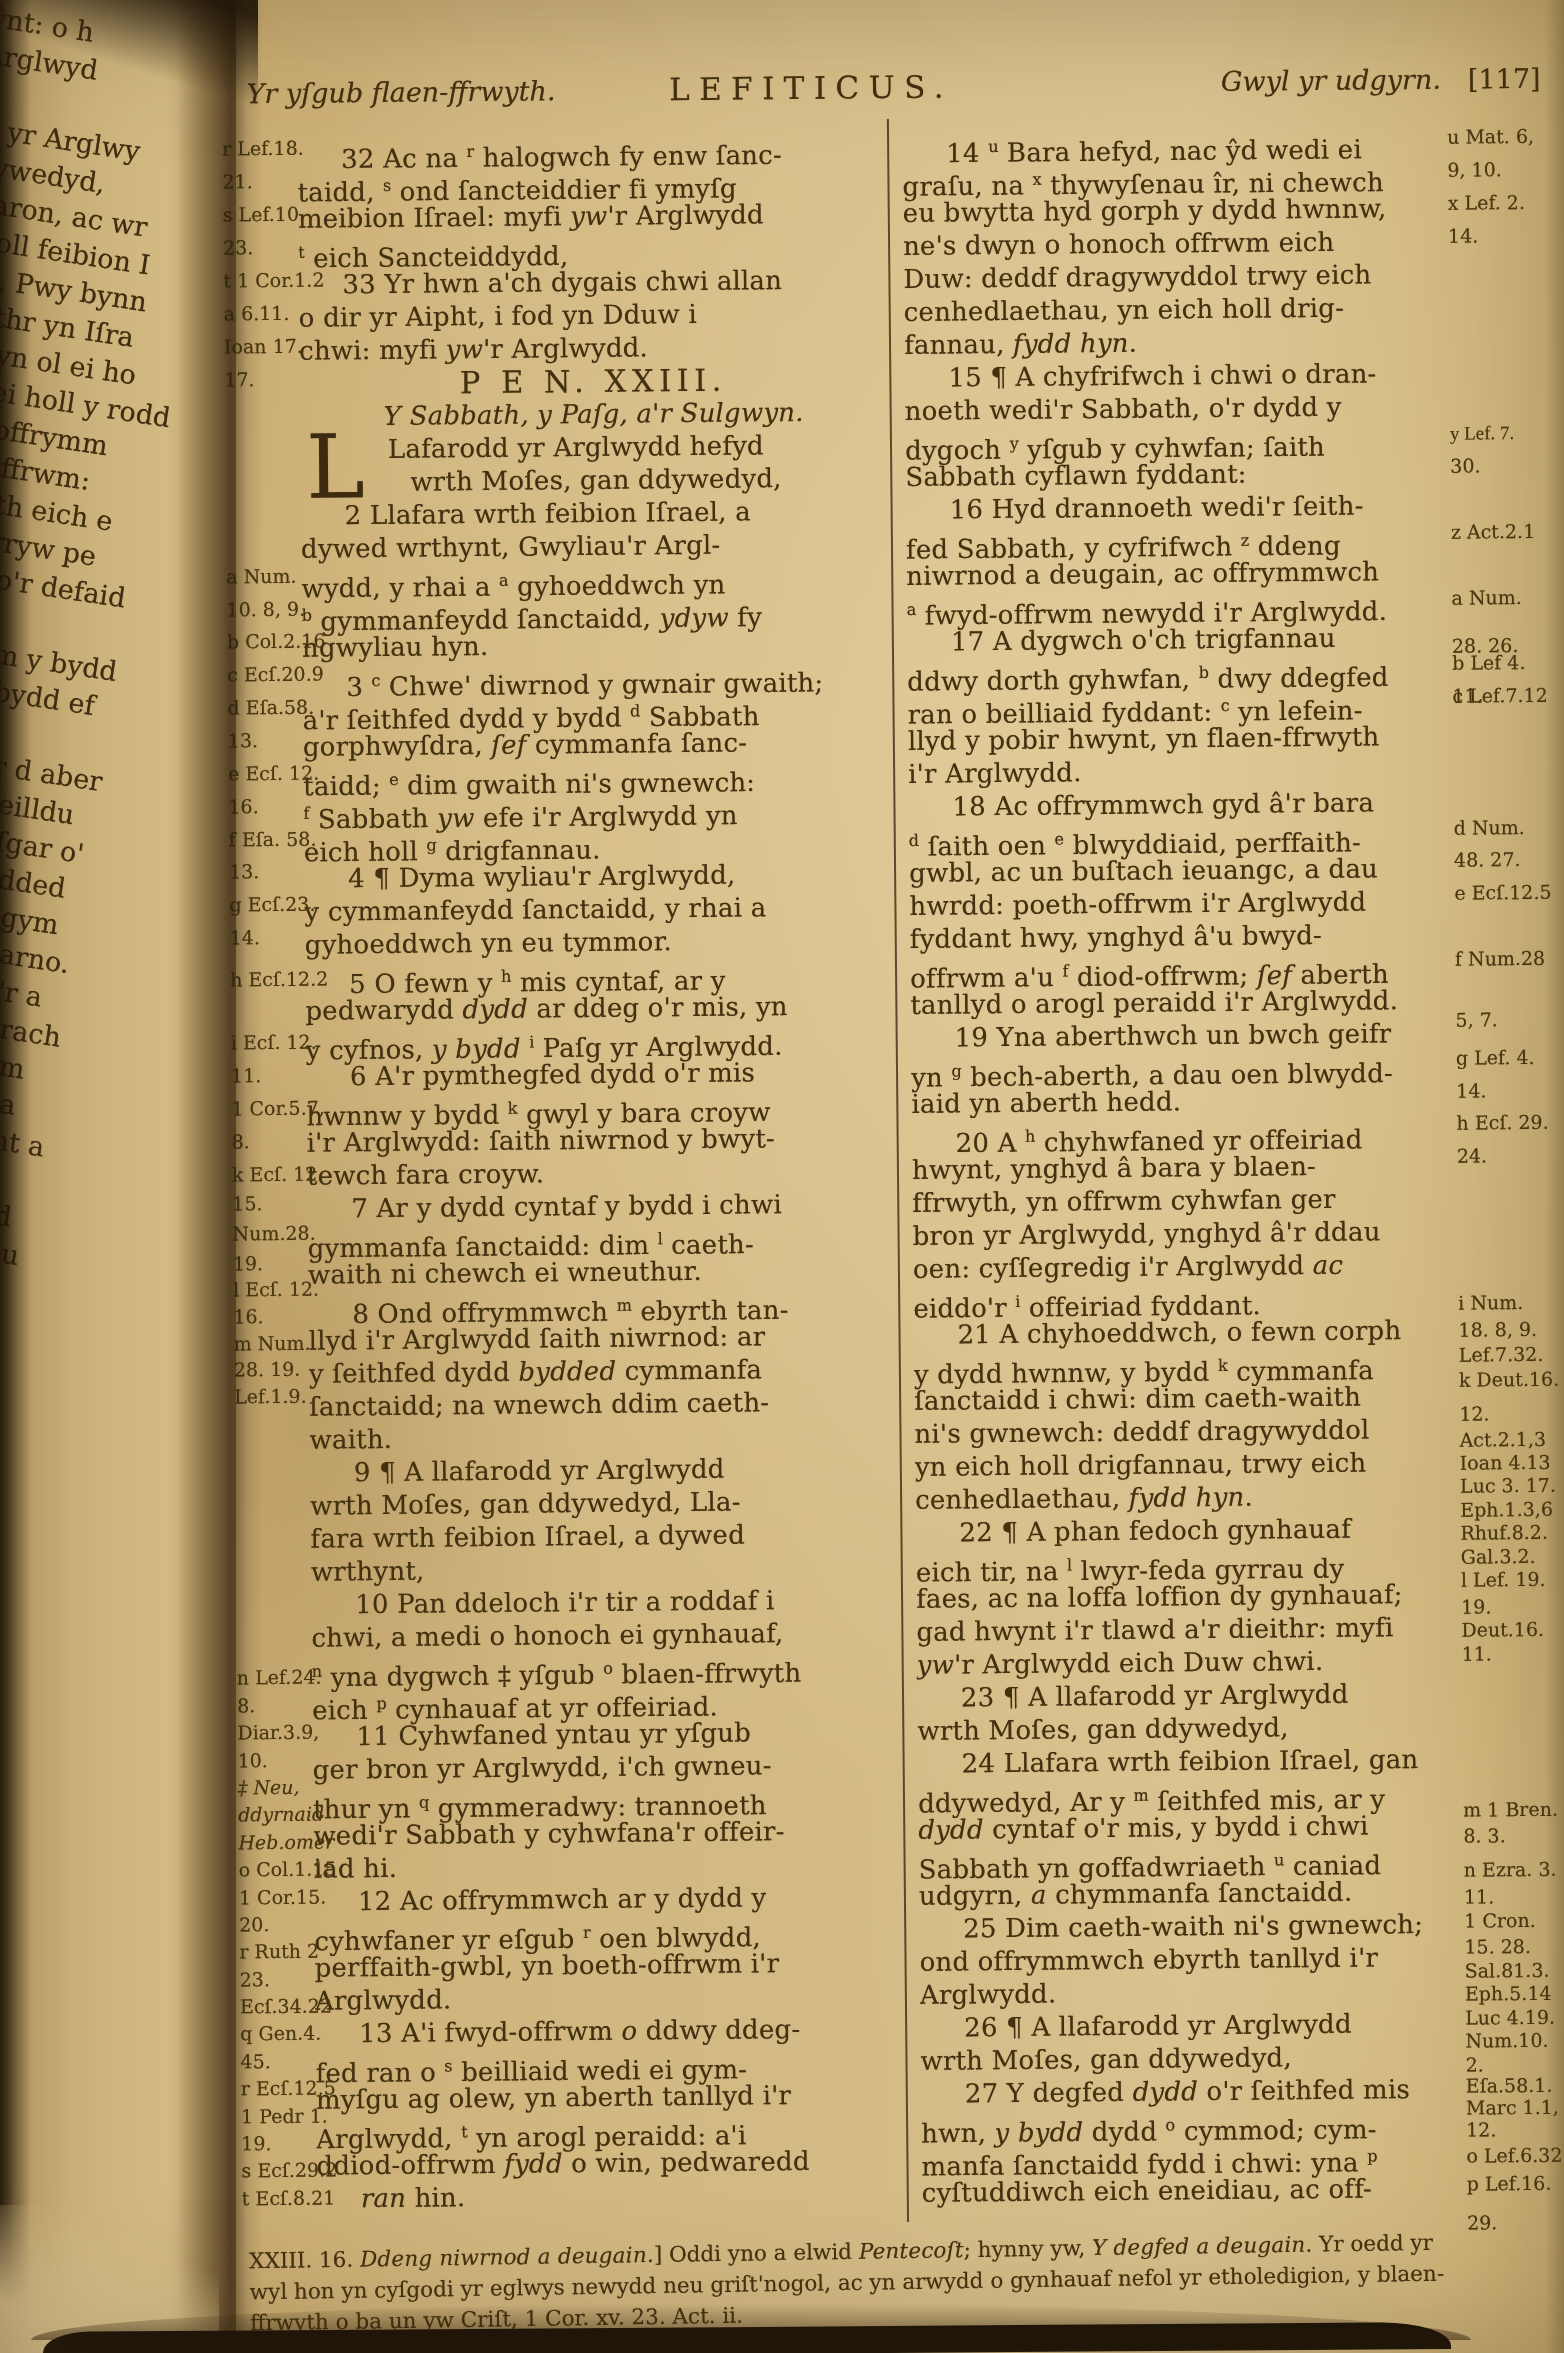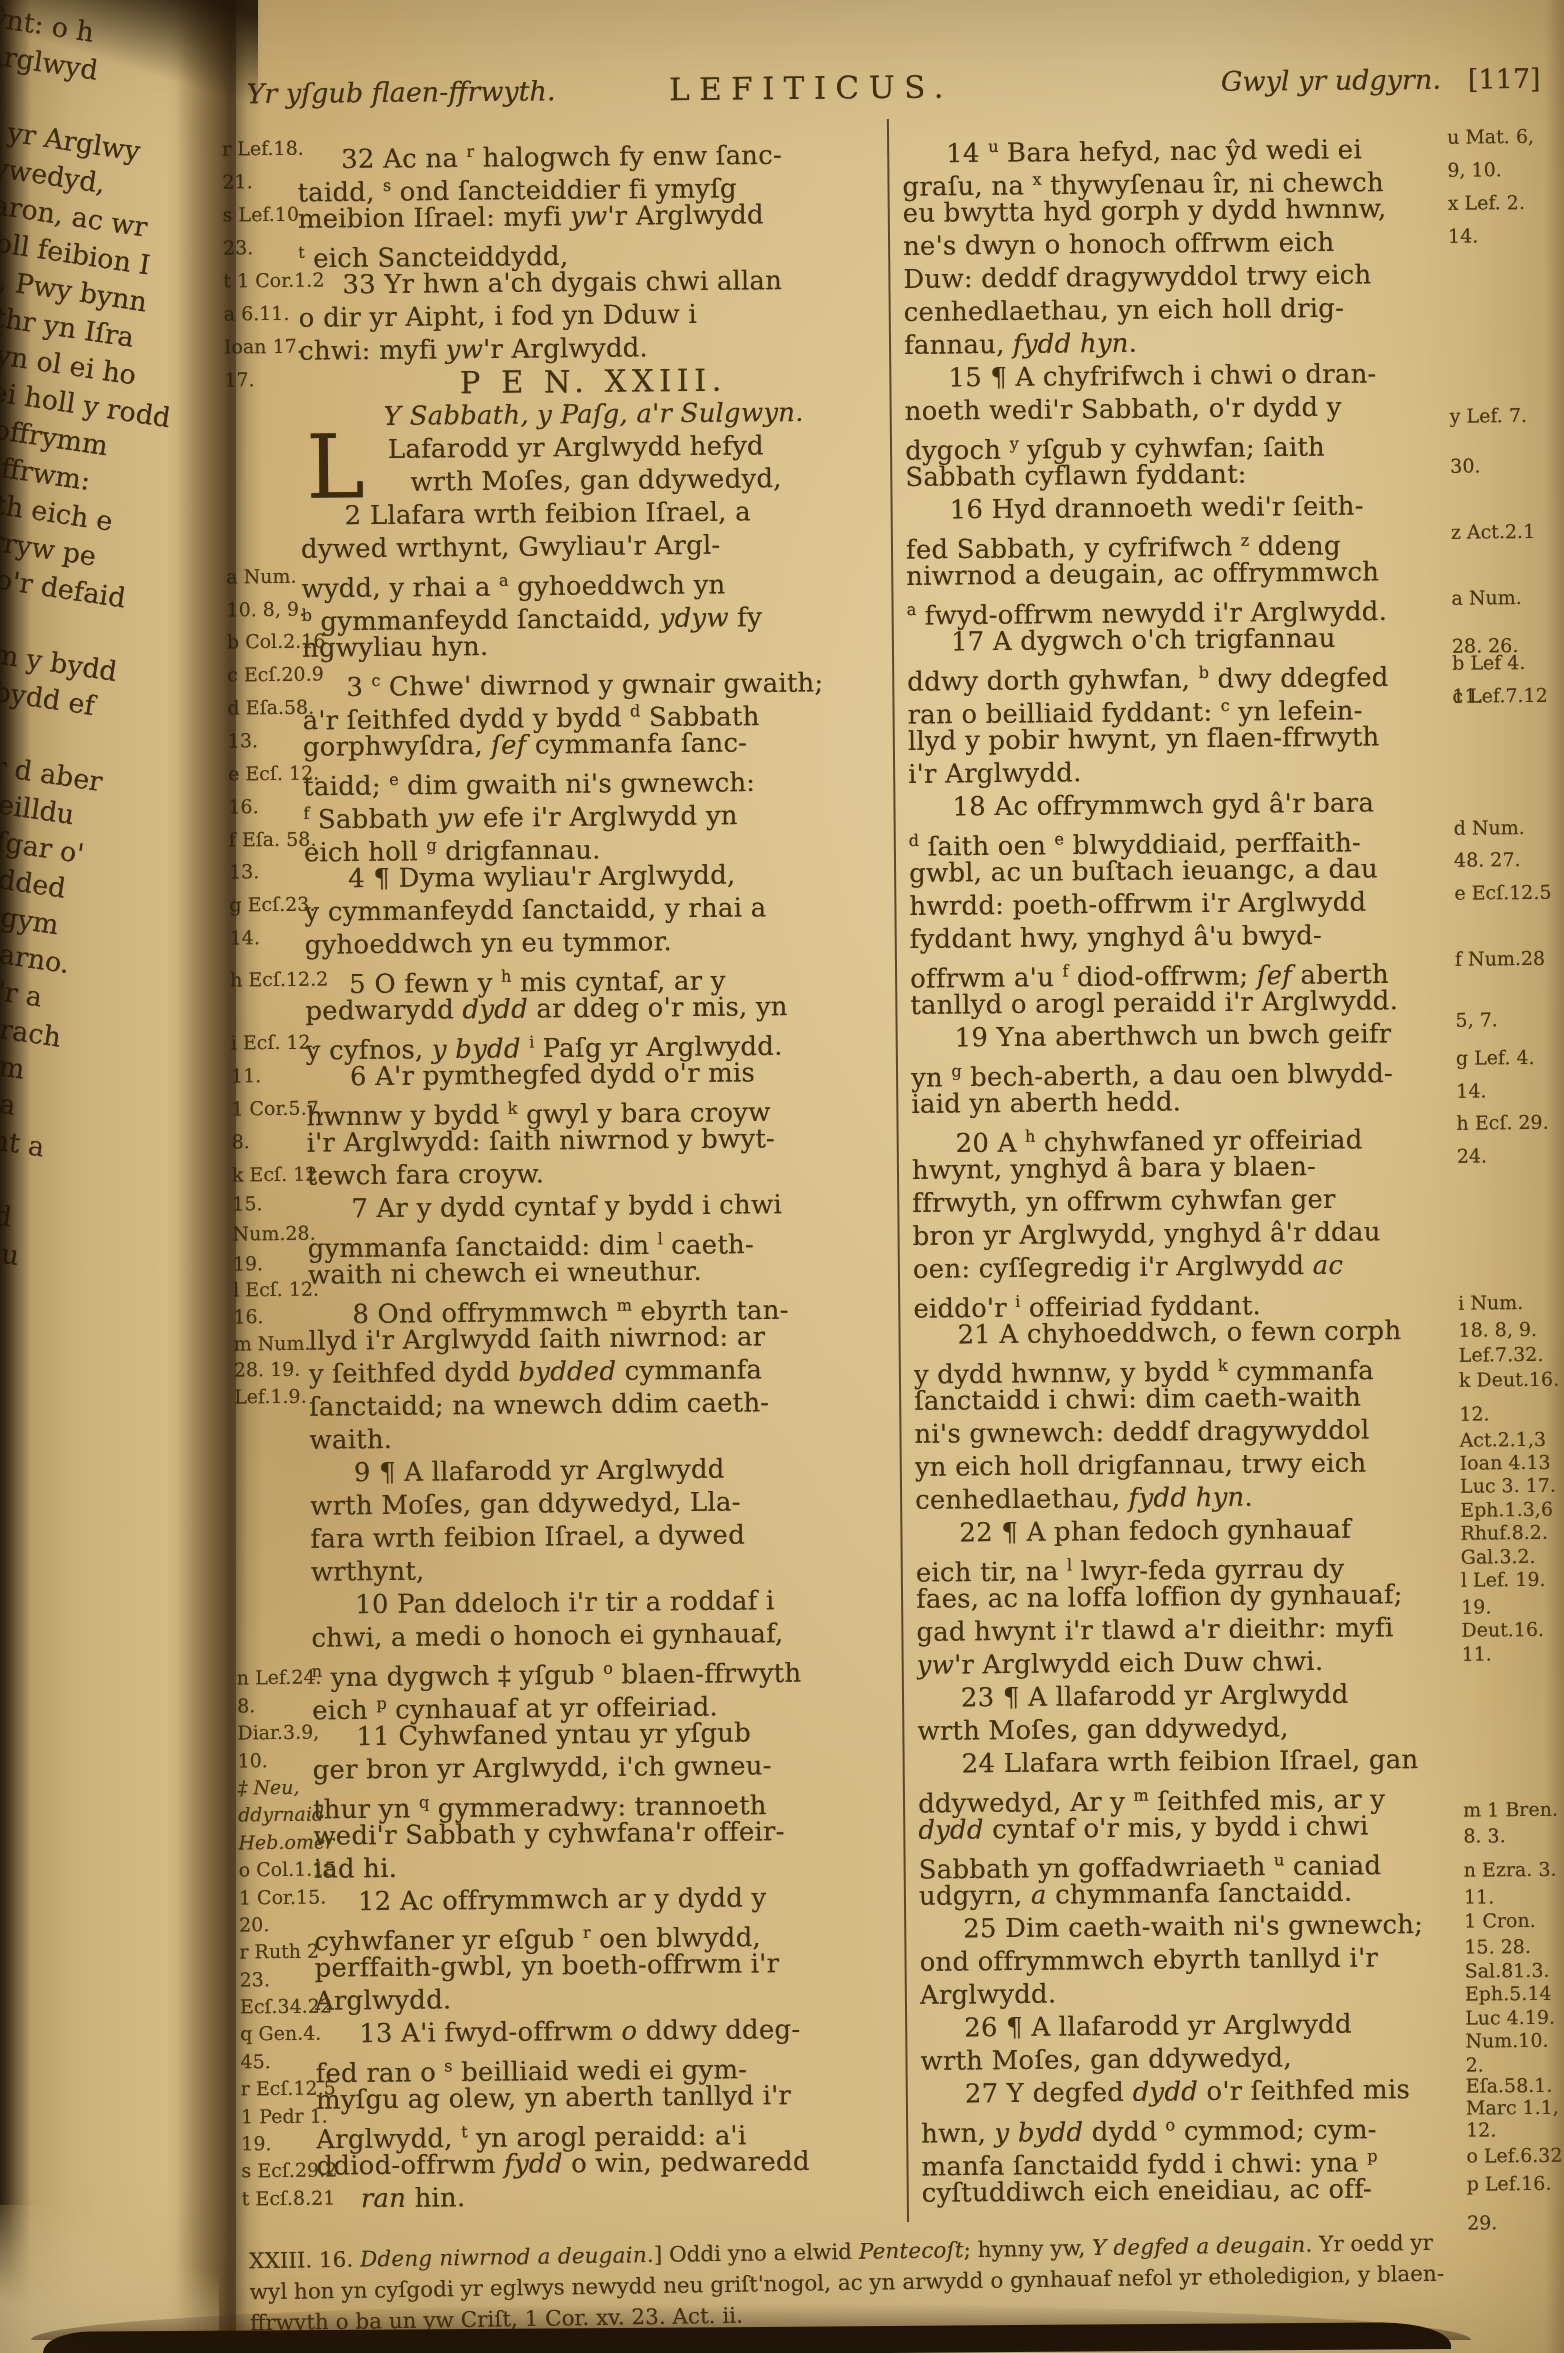--- a/index.html
+++ b/index.html
@@ -339,21 +339,21 @@
       <div class="note" style="top: 2099px;">1 Pedr 1.</div>
       <div class="note" style="top: 2126px;">19.</div>
       <div class="note" style="top: 2153px;">s Ecſ.29.2</div>
       <div class="note" style="top: 2181px;">t Ecſ.8.21</div>
     </div>
   <div id="right-notes">
       <div class="note" style="top: 131px;">u Mat. 6,</div>
       <div class="note" style="top: 164px;">9, 10.</div>
       <div class="note" style="top: 197px;">x Lef. 2.</div>
       <div class="note" style="top: 230px;">14.</div>
-      <div class="note" style="top: 410px;">y Lef. 7.</div>
+      <div class="note" style="top: 427px; font-family: Liberation Serif, serif;">y Lef. 7.</div>
       <div class="note" style="top: 460px;">30.</div>
       <div class="note" style="top: 526px;">z Act.2.1</div>
       <div class="note" style="top: 592px;">a Num.</div>
       <div class="note" style="top: 640px;">28. 26.</div>
       <div class="note" style="top: 657px;">b Lef 4.</div>
       <div class="note" style="top: 690px;">11.</div>
       <div class="note" style="top: 690px;">c Lef.7.12</div>
       <div class="note" style="top: 822px;">d Num.</div>
       <div class="note" style="top: 854px;">48. 27.</div>
       <div class="note" style="top: 887px;">e Ecſ.12.5</div>

